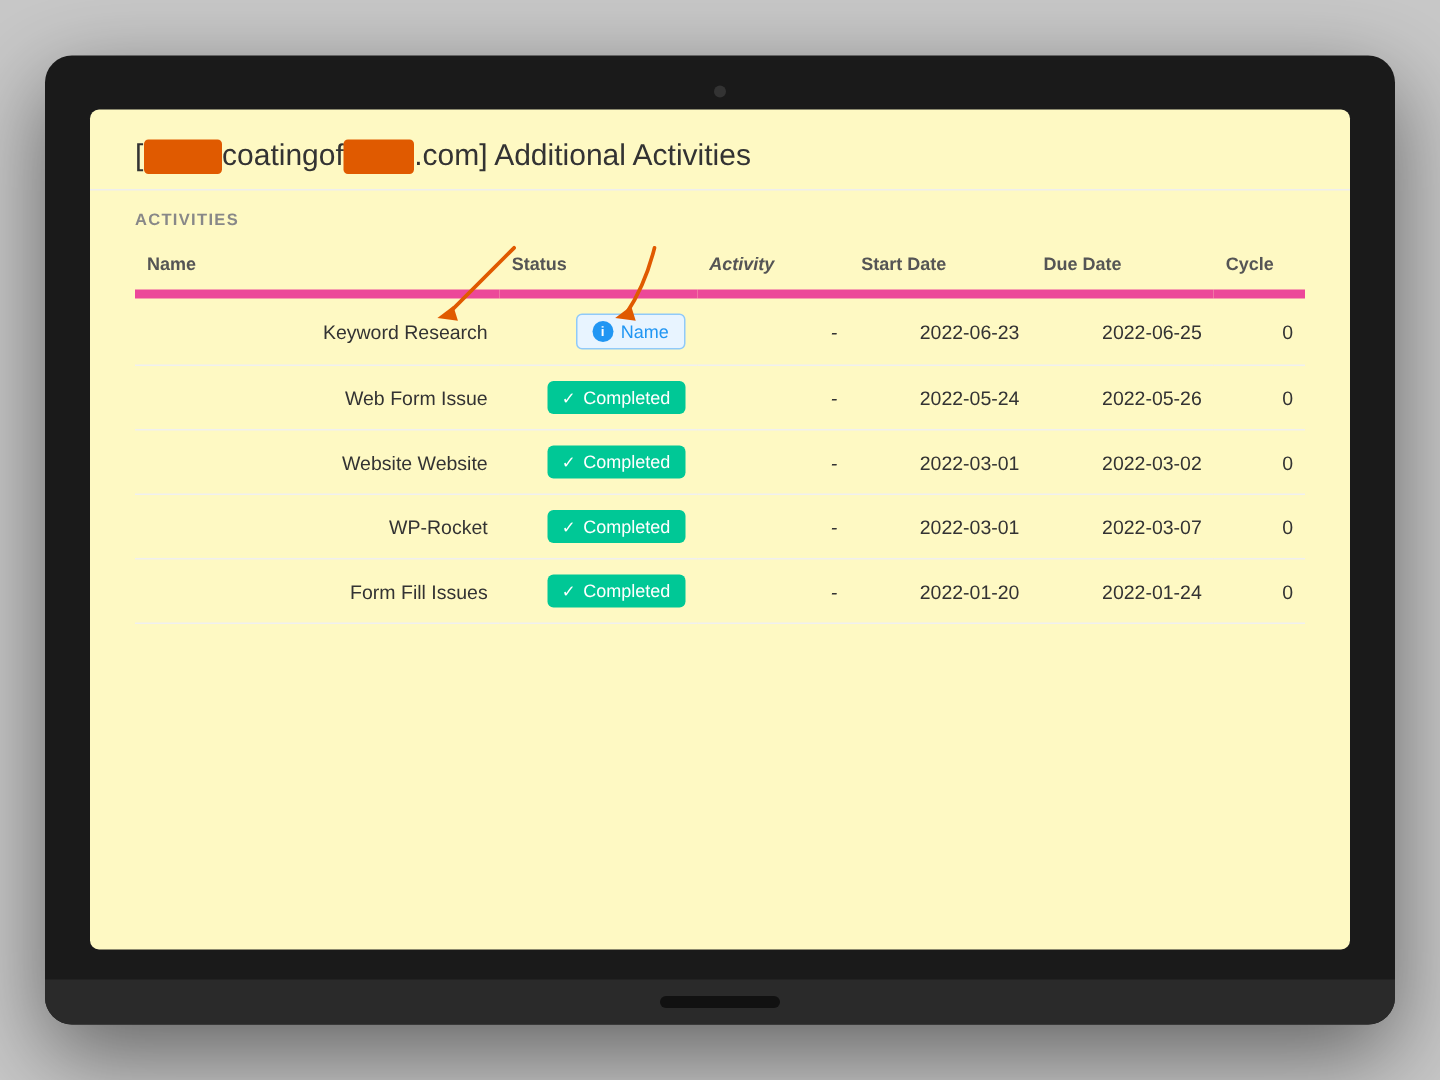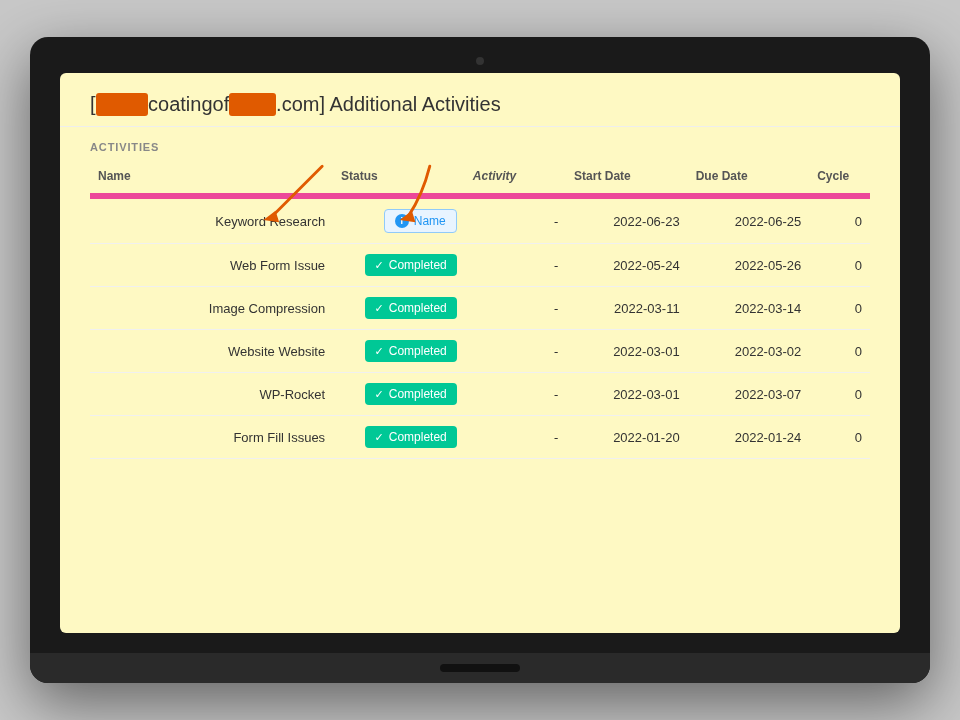--- a/index.html
+++ b/index.html
@@ -234,31 +234,20 @@
               <td class="col-status"><span class="badge badge-completed">
                   <span class="badge-icon">✓</span>
                   <span>Completed</span>
                 </span></td>
               <td class="col-activity">-</td>
               <td class="col-startdate">2022-05-24</td>
               <td class="col-duedate">2022-05-26</td>
               <td class="col-cycle">0</td>
             </tr>
             <tr>
-              <td class="col-name">Image Compression</td>
-              <td class="col-status"><span class="badge badge-completed">
-                  <span class="badge-icon">✓</span>
-                  <span>Completed</span>
-                </span></td>
-              <td class="col-activity">-</td>
-              <td class="col-startdate">2022-03-11</td>
-              <td class="col-duedate">2022-03-14</td>
-              <td class="col-cycle">0</td>
-            </tr>
-            <tr>
               <td class="col-name">Website Website</td>
               <td class="col-status"><span class="badge badge-completed">
                   <span class="badge-icon">✓</span>
                   <span>Completed</span>
                 </span></td>
               <td class="col-activity">-</td>
               <td class="col-startdate">2022-03-01</td>
               <td class="col-duedate">2022-03-02</td>
               <td class="col-cycle">0</td>
             </tr>

